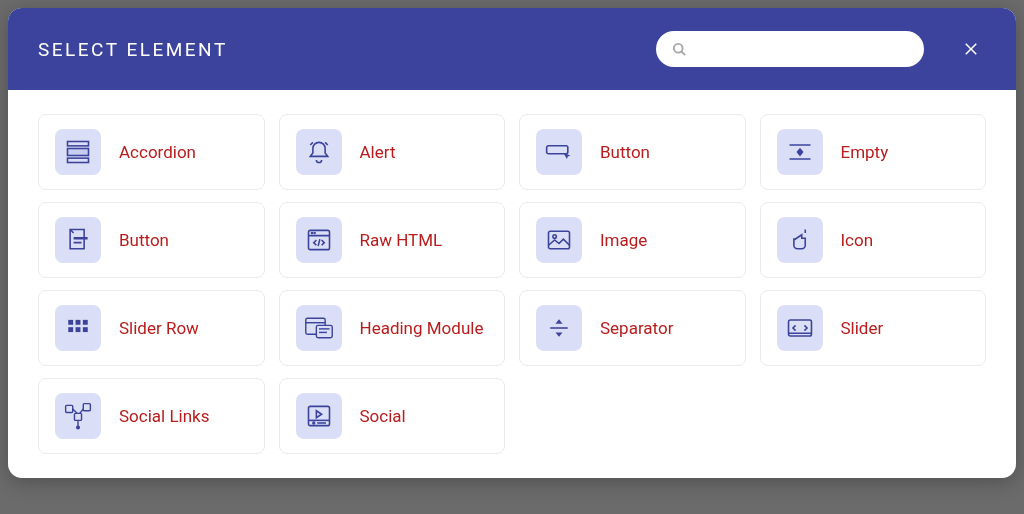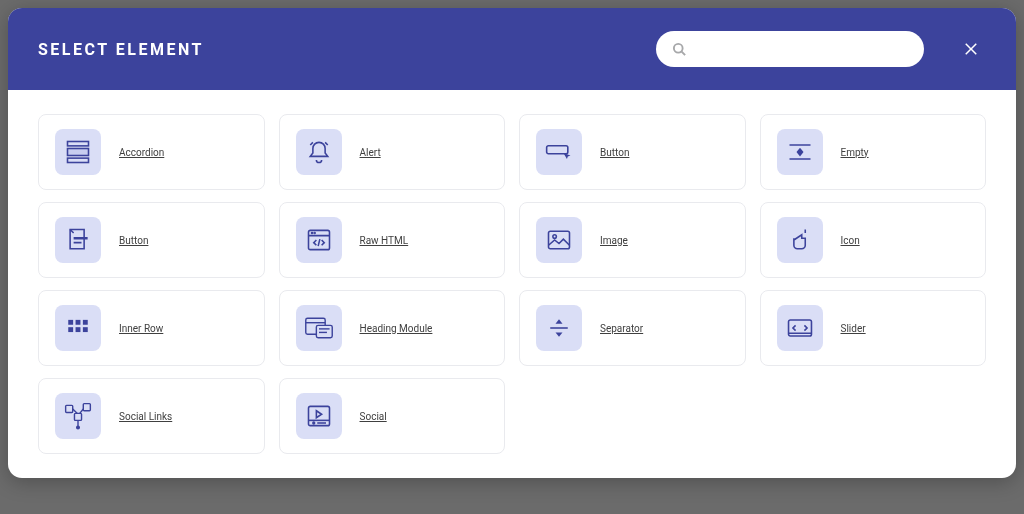--- a/index.html
+++ b/index.html
@@ -21,22 +21,22 @@
   .header {
     background: #3c439c;
     height: 82px;
     display: flex;
     align-items: center;
     padding: 0 30px;
     gap: 20px;
   }
   .title {
     color: #fff;
-    font-size: 16px;
-    font-weight: 700;
+    font-size: 19px;
+    font-weight: 400;
     letter-spacing: 2.5px;
     flex: 1;
   }
   .search-wrap {
     background: #fff;
     border-radius: 999px;
     width: 268px;
     height: 36px;
     display: flex;
     align-items: center;
@@ -83,24 +83,23 @@
     height: 46px;
     background: #dadef6;
     border-radius: 8px;
     display: flex;
     align-items: center;
     justify-content: center;
     flex-shrink: 0;
     color: #3c439c;
   }
   .card-label {
-    font-size: 10px;
-    color: #404040;
+    font-size: 17px;
+    color: #b91c1c;
     font-weight: 400;
-    text-decoration: underline;
   }
 </style>
 </head>
 <body>
 
 <div class="modal">
   <div class="header">
     <div class="title">SELECT ELEMENT</div>
     <div class="search-wrap">
       <svg width="15" height="15" viewBox="0 0 24 24" fill="none" stroke="currentColor" stroke-width="3">
@@ -216,21 +215,21 @@
         <div class="icon-box">
           <svg width="26" height="26" viewBox="0 0 32 32">
             <rect x="4" y="6" width="6" height="6" fill="#3c439c"></rect>
               <rect x="13" y="6" width="6" height="6" fill="#3c439c"></rect>
               <rect x="22" y="6" width="6" height="6" fill="#3c439c"></rect>
             <rect x="4" y="15" width="6" height="6" fill="#3c439c"></rect>
               <rect x="13" y="15" width="6" height="6" fill="#3c439c"></rect>
               <rect x="22" y="15" width="6" height="6" fill="#3c439c"></rect>
           </svg>
         </div>
-        <span class="card-label">Inner Row</span>
+        <span class="card-label">Slider Row</span>
       </div>
 
       <div class="card">
         <div class="icon-box">
           <svg width="30" height="28" viewBox="0 0 34 30" fill="none" stroke="currentColor" stroke-width="1.6">
             <rect x="2" y="4" width="22" height="18" rx="2"></rect>
               <line x1="2" y1="9" x2="24" y2="9"></line>
             <rect x="14" y="12" width="18" height="14" rx="2" fill="#dadef6"></rect>
               <line x1="17" y1="16" x2="29" y2="16"></line>
               <line x1="17" y1="20" x2="26" y2="20"></line>

